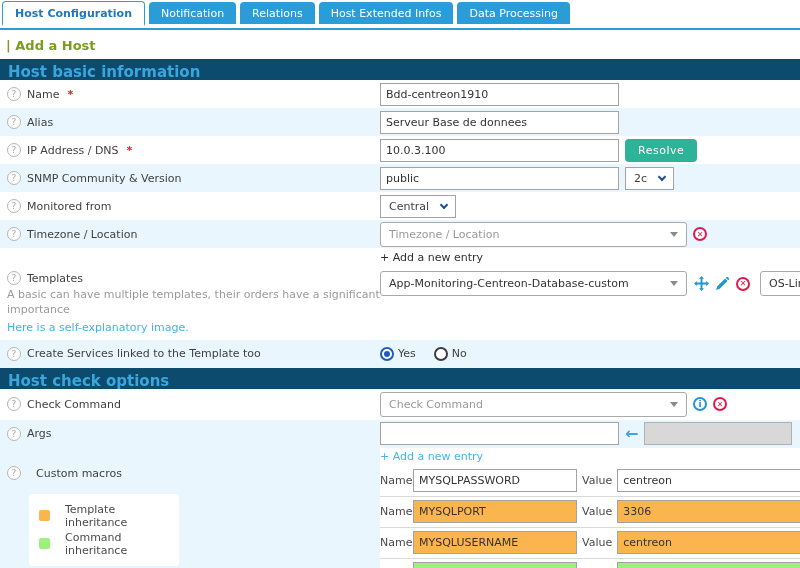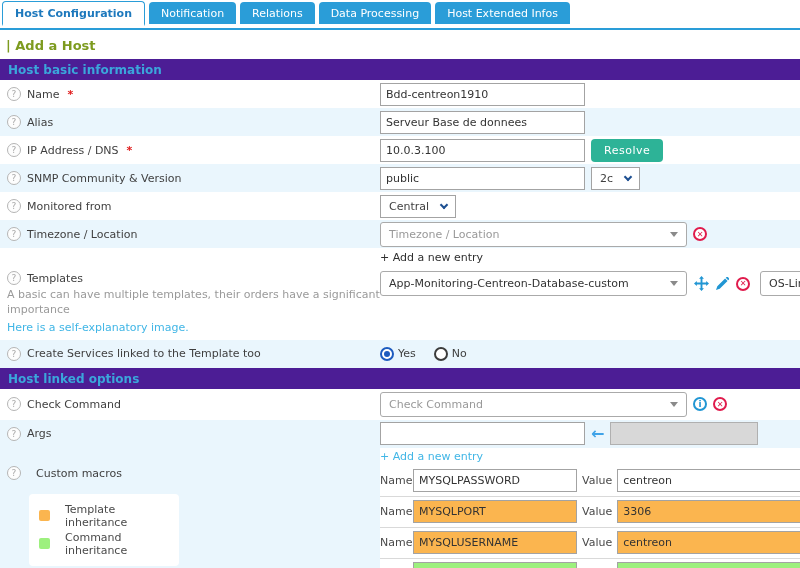--- a/index.html
+++ b/index.html
@@ -8,34 +8,34 @@
 
   
   .tabbar { display:flex; align-items:flex-end; padding:4px 0 4px 2px; border-bottom:2px solid #2a9dd8; height:30px; }
   .tab { padding:5px 12px 4px; margin-right:4px; border-radius:4px 4px 0 0; background:#2a9dd8; color:#fff; cursor:pointer; white-space:nowrap; }
   .tab.active { background:#fff; color:#1e79bd; font-weight:bold; border:1px solid #2a9dd8; border-bottom:2px solid #fff; margin-bottom:-2px; }
 
   
   .page-title { padding:8px 6px 6px; color:#7d9b1f; font-weight:bold; font-size:13px; }
 
   
-  .section-hd { background:#4c1d95; color:#3ba6db; font-weight:bold; font-size:12px; padding:4px 8px; height:21px; }
+  .section-hd { background:#0c4a6e; color:#3ba6db; font-weight:bold; font-size:15px; padding:4px 8px; height:21px; }
 
   
   .row { display:flex; align-items:center; min-height:28px; }
   .row.blue { background:#eaf6fd; }
   .lbl { width:380px; padding-left:7px; display:flex; align-items:center; gap:6px; flex-shrink:0; }
   .fld { flex:1; display:flex; align-items:center; gap:6px; }
   .req { color:#e01b1b; font-weight:bold; margin-left:2px; }
 
   .help-icon { width:14px; height:14px; border:1px solid #b5b5b5; border-radius:50%; color:#a8a8a8;
     font-size:9px; display:inline-flex; align-items:center; justify-content:center; flex-shrink:0; background:#fdfdfd; }
   .help-icon::before { content:"?"; }
 
-  input.txt { border:1px solid #a3a3a3; height:23px; width:205px; padding:2px 5px; font:inherit; color:#333; background:#fff; }
+  input.txt { border:1px solid #a3a3a3; height:23px; width:239px; padding:2px 5px; font:inherit; color:#333; background:#fff; }
 
   
   .nsel { border:1px solid #a3a3a3; background:#fff; height:23px; display:inline-flex; align-items:center;
     padding:0 8px; gap:12px; cursor:pointer; }
   .chev { width:6px; height:6px; border-right:2px solid #1d4f91; border-bottom:2px solid #1d4f91;
     transform:rotate(45deg); margin-top:-3px; }
 
   
   .s2 { width:307px; height:25px; border:1px solid #aaa; border-radius:3px; background:#fff;
     display:flex; align-items:center; justify-content:space-between; padding:0 8px; cursor:pointer; }
@@ -98,22 +98,22 @@
   input.m-green { background:#9df07e; }
   .p-trunc { color:#4a4a4a; width:8px; overflow:hidden; white-space:nowrap; flex-shrink:0; }
 </style>
 </head>
 <body>
 
 <div class="tabbar">
   <div class="tab active">Host Configuration</div>
   <div class="tab">Notification</div>
   <div class="tab">Relations</div>
+  <div class="tab">Host Extended Infos</div>
   <div class="tab">Data Processing</div>
-  <div class="tab">Host Extended Infos</div>
 </div>
 
 <div class="page-title">| Add a Host</div>
 
 <div class="section-hd">Host basic information</div>
 
 <div class="row">
   <div class="lbl">
     <span class="help-icon"></span>
     <span>Name</span>
@@ -251,21 +251,21 @@
       <span class="radio sel"></span>
       <span>Yes</span>
     </span>
     <span class="radio-wrap">
       <span class="radio"></span>
       <span>No</span>
     </span>
   </div>
 </div>
 
-<div class="section-hd">Host linked options</div>
+<div class="section-hd">Host check options</div>
 
 <div class="row" style="min-height:31px">
   <div class="lbl">
     <span class="help-icon"></span>
     <span>Check Command</span>
   </div>
   <div class="fld">
     <div class="s2">
       <span class="ph">Check Command</span>
       <span class="s2-arrow"></span>

